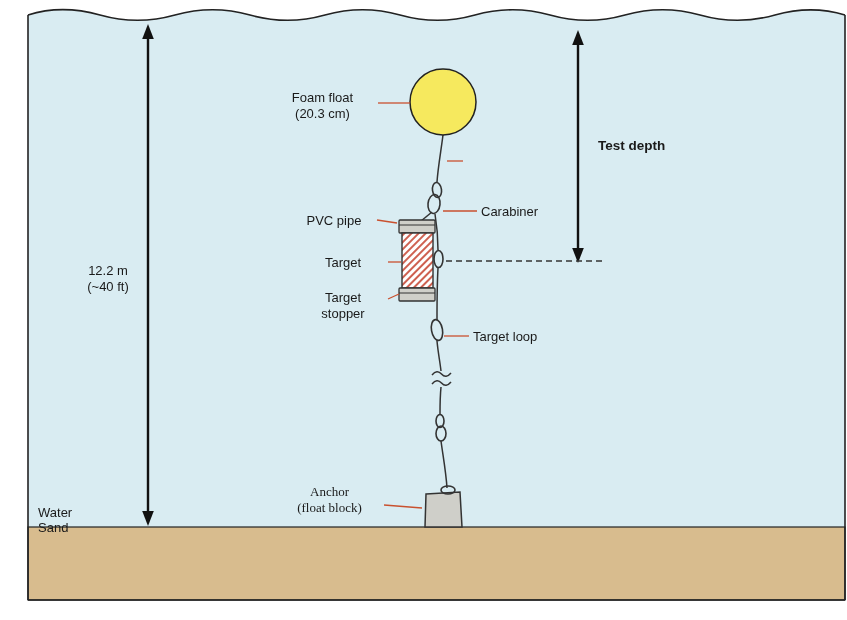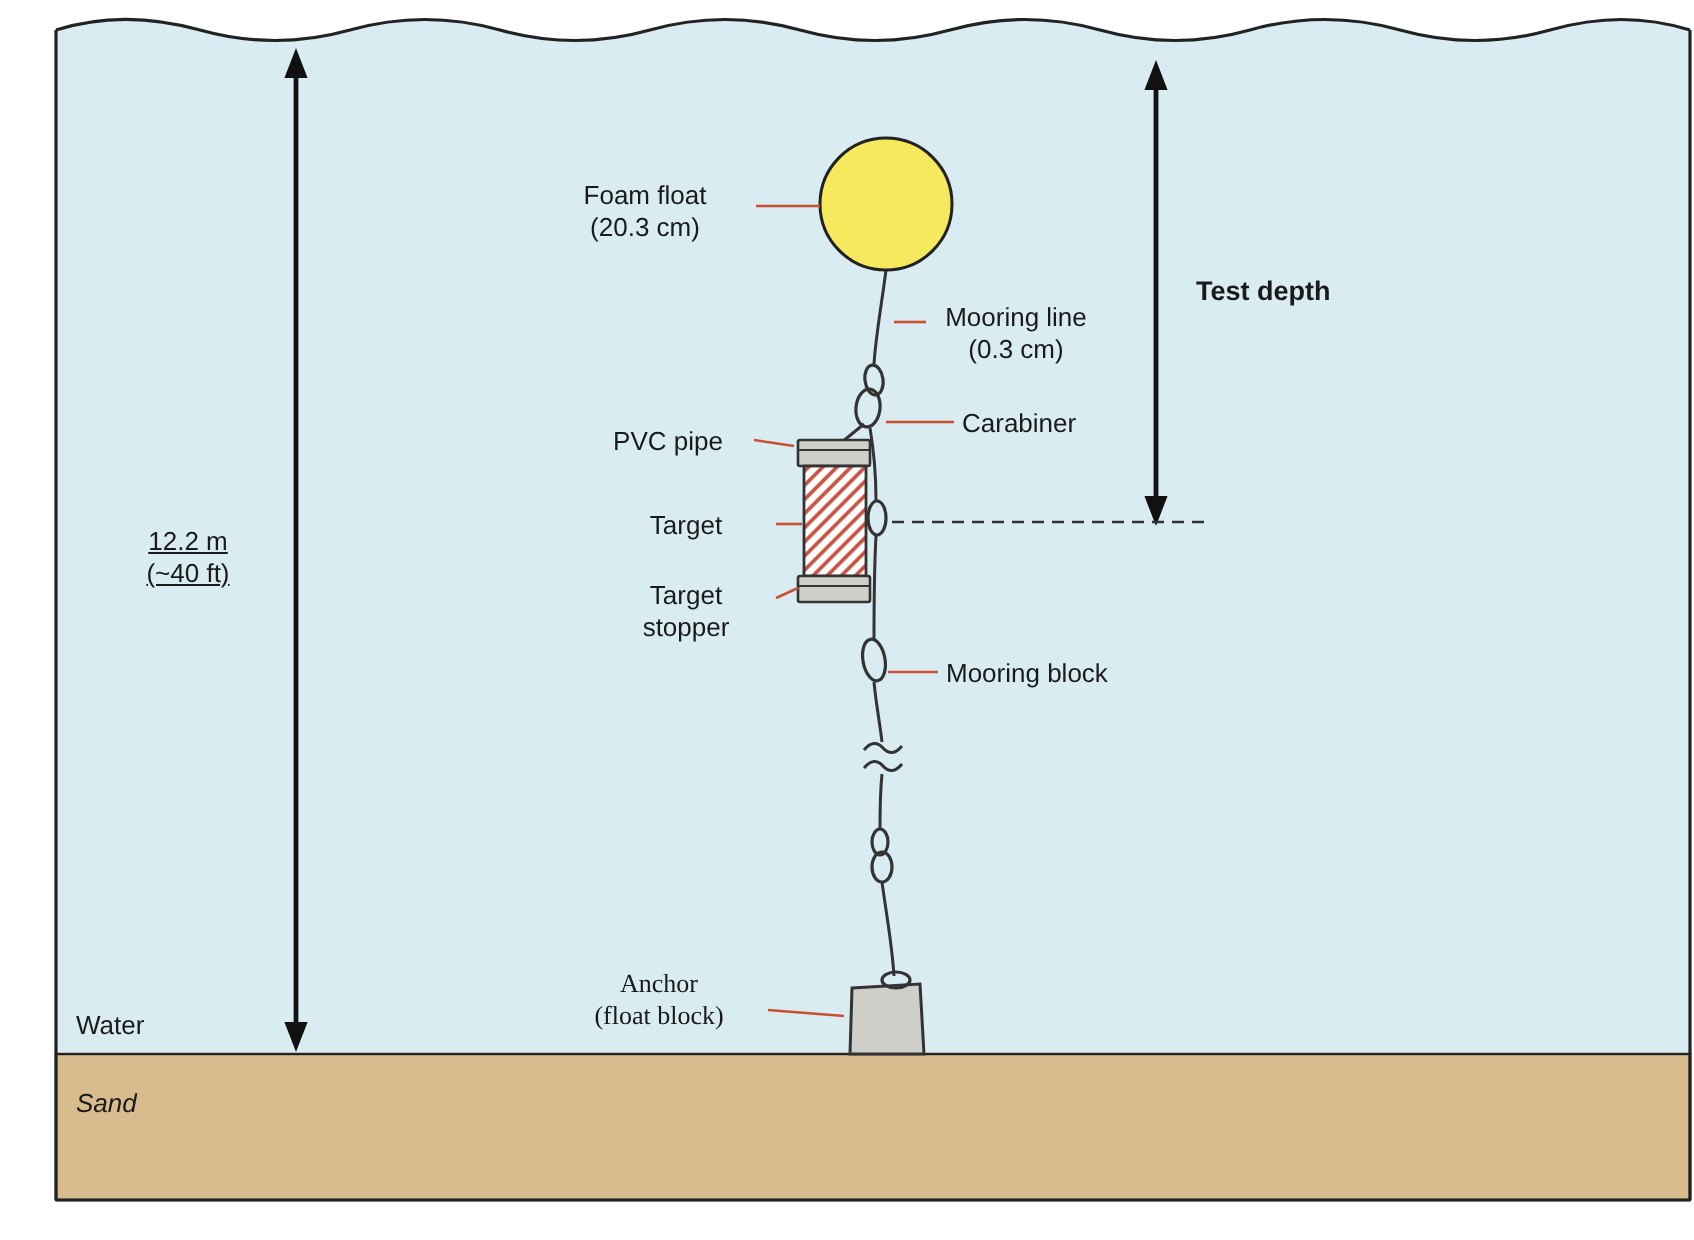--- a/index.html
+++ b/index.html
@@ -128,51 +128,47 @@
       <path class="leader" d="M 447 161 L 463 161"></path>
       <path class="leader" d="M 443 211 L 477 211"></path>
       <path class="leader" d="M 377 220 L 397 223"></path>
       <path class="leader" d="M 388 262 L 401 262"></path>
       <path class="leader" d="M 388 299 L 399 294"></path>
       <path class="leader" d="M 444 336 L 469 336"></path>
       <path class="leader" d="M 384 505 L 422 508"></path>
     </g>
   </svg>
 
-  <div class="lbl center" style="left:64px;top:263px;width:60px;text-decoration:underline;">
+  <div class="lbl center" style="left:78px;top:263px;width:60px;">
     <span>12.2 m</span>
     <span class="sub">(~40 ft)</span>
   </div>
 
   <div class="lbl right" style="left:270px;top:90px;width:105px;">
     <span>Foam float</span>
     <span class="sub">(20.3 cm)</span>
   </div>
 
-  <div class="lbl center" style="left:467px;top:151px;width:82px;">
-    <span>Mooring line</span>
-    <span class="sub">(0.3 cm)</span>
-  </div>
 
   <div class="lbl bold" style="left:598px;top:138px;">Test depth</div>
 
   <div class="lbl" style="left:481px;top:204px;">Carabiner</div>
 
   <div class="lbl right" style="left:293px;top:213px;width:82px;">PVC pipe</div>
 
   <div class="lbl right" style="left:302px;top:255px;width:82px;">Target</div>
 
   <div class="lbl right" style="left:302px;top:290px;width:82px;">
     <span>Target</span>
     <span class="sub">stopper</span>
   </div>
 
-  <div class="lbl" style="left:473px;top:329px;">Mooring block</div>
+  <div class="lbl" style="left:473px;top:329px;">Target loop</div>
 
   <div class="lbl right" style="left:278px;top:484px;width:103px;font-family:Liberation Serif, serif;">
     <span>Anchor</span>
     <span class="sub">(float block)</span>
   </div>
 
   <div class="lbl" style="left:38px;top:505px;">Water</div>
-  <div class="lbl" style="left:38px;top:544px;font-style:italic;">Sand</div>
+  <div class="lbl" style="left:38px;top:520px;">Sand</div>
 
 </div>
 
 </body></html>

